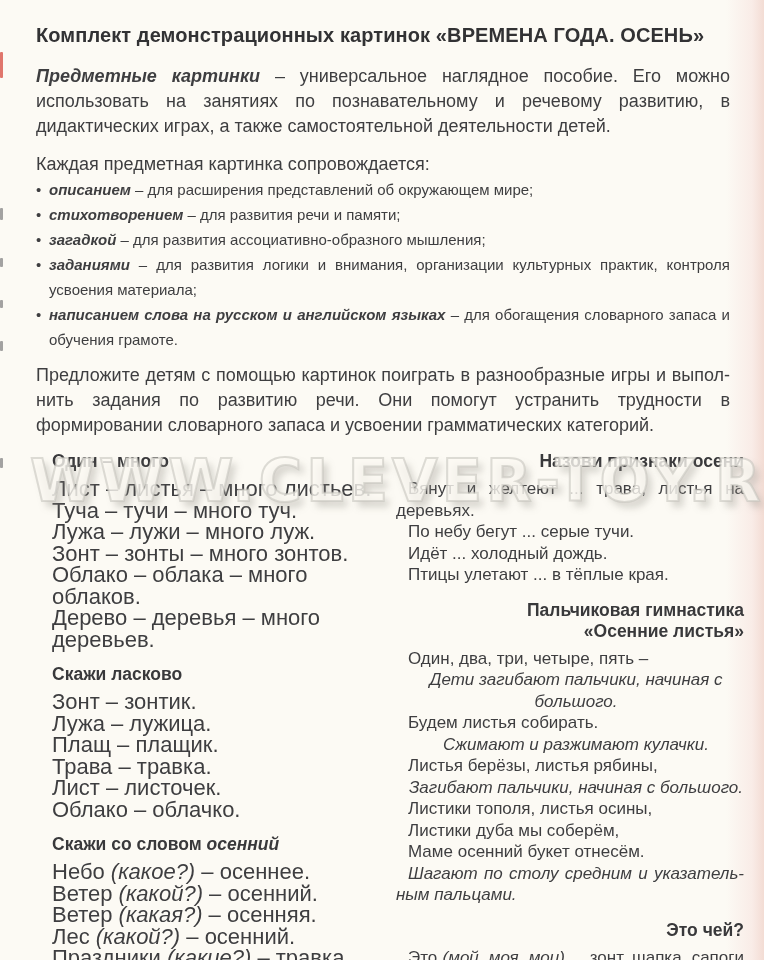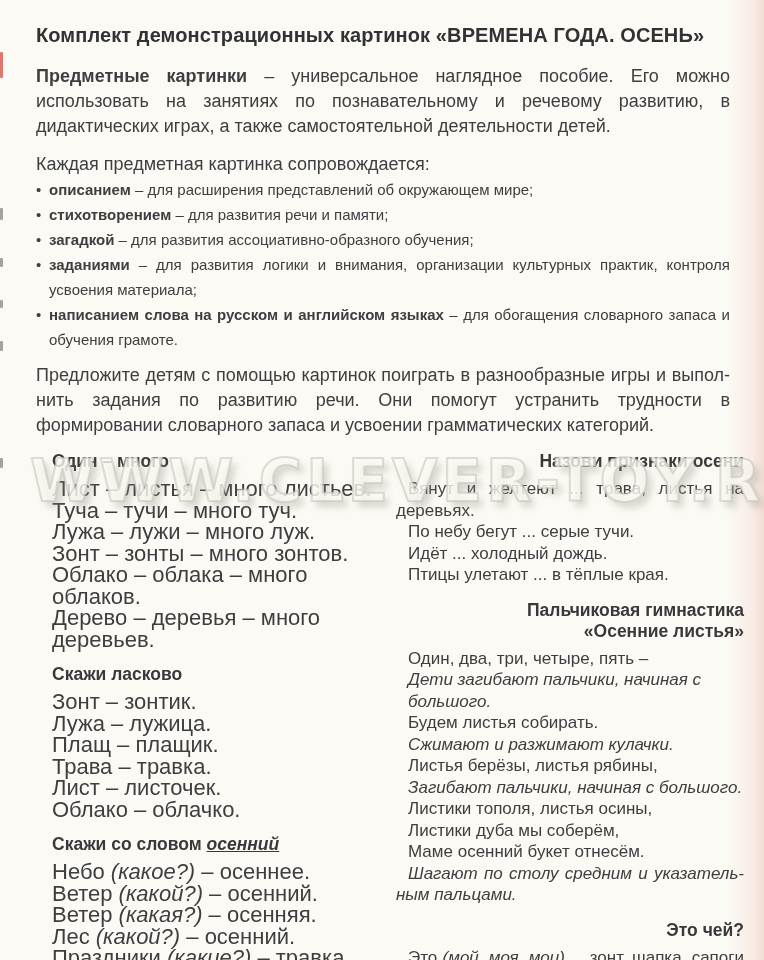--- a/index.html
+++ b/index.html
@@ -9,33 +9,33 @@
     color:#3e3e40;
     font-family:"Liberation Sans","DejaVu Sans",sans-serif;
   }
   .content { position:relative; z-index:1; padding:24px 34px 0 36px; box-sizing:border-box; }
   .title {
     font-size:20px; font-weight:700; color:#323234; letter-spacing:0.1px;
     white-space:nowrap; margin:0 0 17px;
   }
   .p { font-size:18px; line-height:25px; text-align:justify; margin:0 0 13px; }
   .p.tight { margin-bottom:0; }
-  .b { font-weight:700; }
+  .b { font-weight:700;font-style:italic; }
   .bullets { margin:0 0 11px; }
   .bullet { position:relative; padding-left:13px; font-size:15px; line-height:25px; text-align:justify; }
   .bullet::before { content:"•"; position:absolute; left:0; top:0; }
   .cols { display:flex; margin-top:12px; }
   .col-left { margin-left:16px; width:342px; flex:none; }
   .col-right { margin-left:2px; width:348px; flex:none; }
   .h2 { font-size:17.5px; font-weight:700; color:#39393b; margin:14px 0 6px; line-height:21px; }
   .sec:first-child .h2 { margin-top:0; }
   .col-right .h2 { margin-left:12px;text-align:right; }
-  .hi { font-style:italic;text-decoration:underline; }
+  .hi { font-style:italic; }
   .line { font-size:22px; line-height:21.5px; }
-  .it { font-style:italic; }
+  .it { font-style:italic;text-align:center; }
   .rp { font-size:17px; line-height:21.5px; text-align:justify; text-indent:12px; margin:0; }
   .fl { font-size:17px; line-height:21.5px; margin-left:12px; }
   .fl.it { font-style:italic; }
   .fl.wrap { margin-left:0; text-indent:12px; text-align:justify; }
   .whose-p { font-size:17px; line-height:21.5px; text-align:justify; text-indent:12px; margin:0; }
   .watermark {
     position:absolute; z-index:3; left:30px; top:446px;
     font-family:"DejaVu Sans","Liberation Sans",sans-serif;
     font-weight:700; font-size:59px; letter-spacing:4px; white-space:nowrap;
     color:rgba(252,250,244,0.78);
@@ -56,21 +56,21 @@
 
     <div class="title">Комплект демонстрационных картинок «ВРЕМЕНА ГОДА. ОСЕНЬ»</div>
 
     <p class="p"><span class="b">Предметные картинки</span><span> – универсальное наглядное пособие. Его можно использовать на занятиях по познавательному и речевому развитию, в дидактических играх, а также самостоятельной деятельности детей.</span></p>
 
     <p class="p tight">Каждая предметная картинка сопровождается:</p>
 
     <div class="bullets">
       <div class="bullet"><span class="b">описанием</span><span> – для расширения представлений об окружающем мире;</span></div>
       <div class="bullet"><span class="b">стихотворением</span><span> – для развития речи и памяти;</span></div>
-      <div class="bullet"><span class="b">загадкой</span><span> – для развития ассоциативно-образного обучения;</span></div>
+      <div class="bullet"><span class="b">загадкой</span><span> – для развития ассоциативно-образного мышления;</span></div>
       <div class="bullet"><span class="b">заданиями</span><span> – для развития логики и внимания, организации культурных практик, контроля усвоения материала;</span></div>
       <div class="bullet"><span class="b">написанием слова на русском и английском языках</span><span> – для обогащения словарного запаса и обучения грамоте.</span></div>
     </div>
 
     <p class="p">Предложите детям с помощью картинок поиграть в разнообразные игры и выпол­нить задания по развитию речи. Они помогут устранить трудности в формировании словарного запаса и усвоении грамматических категорий.</p>
 
     <div class="cols">
 
       <div class="col-left">
 

